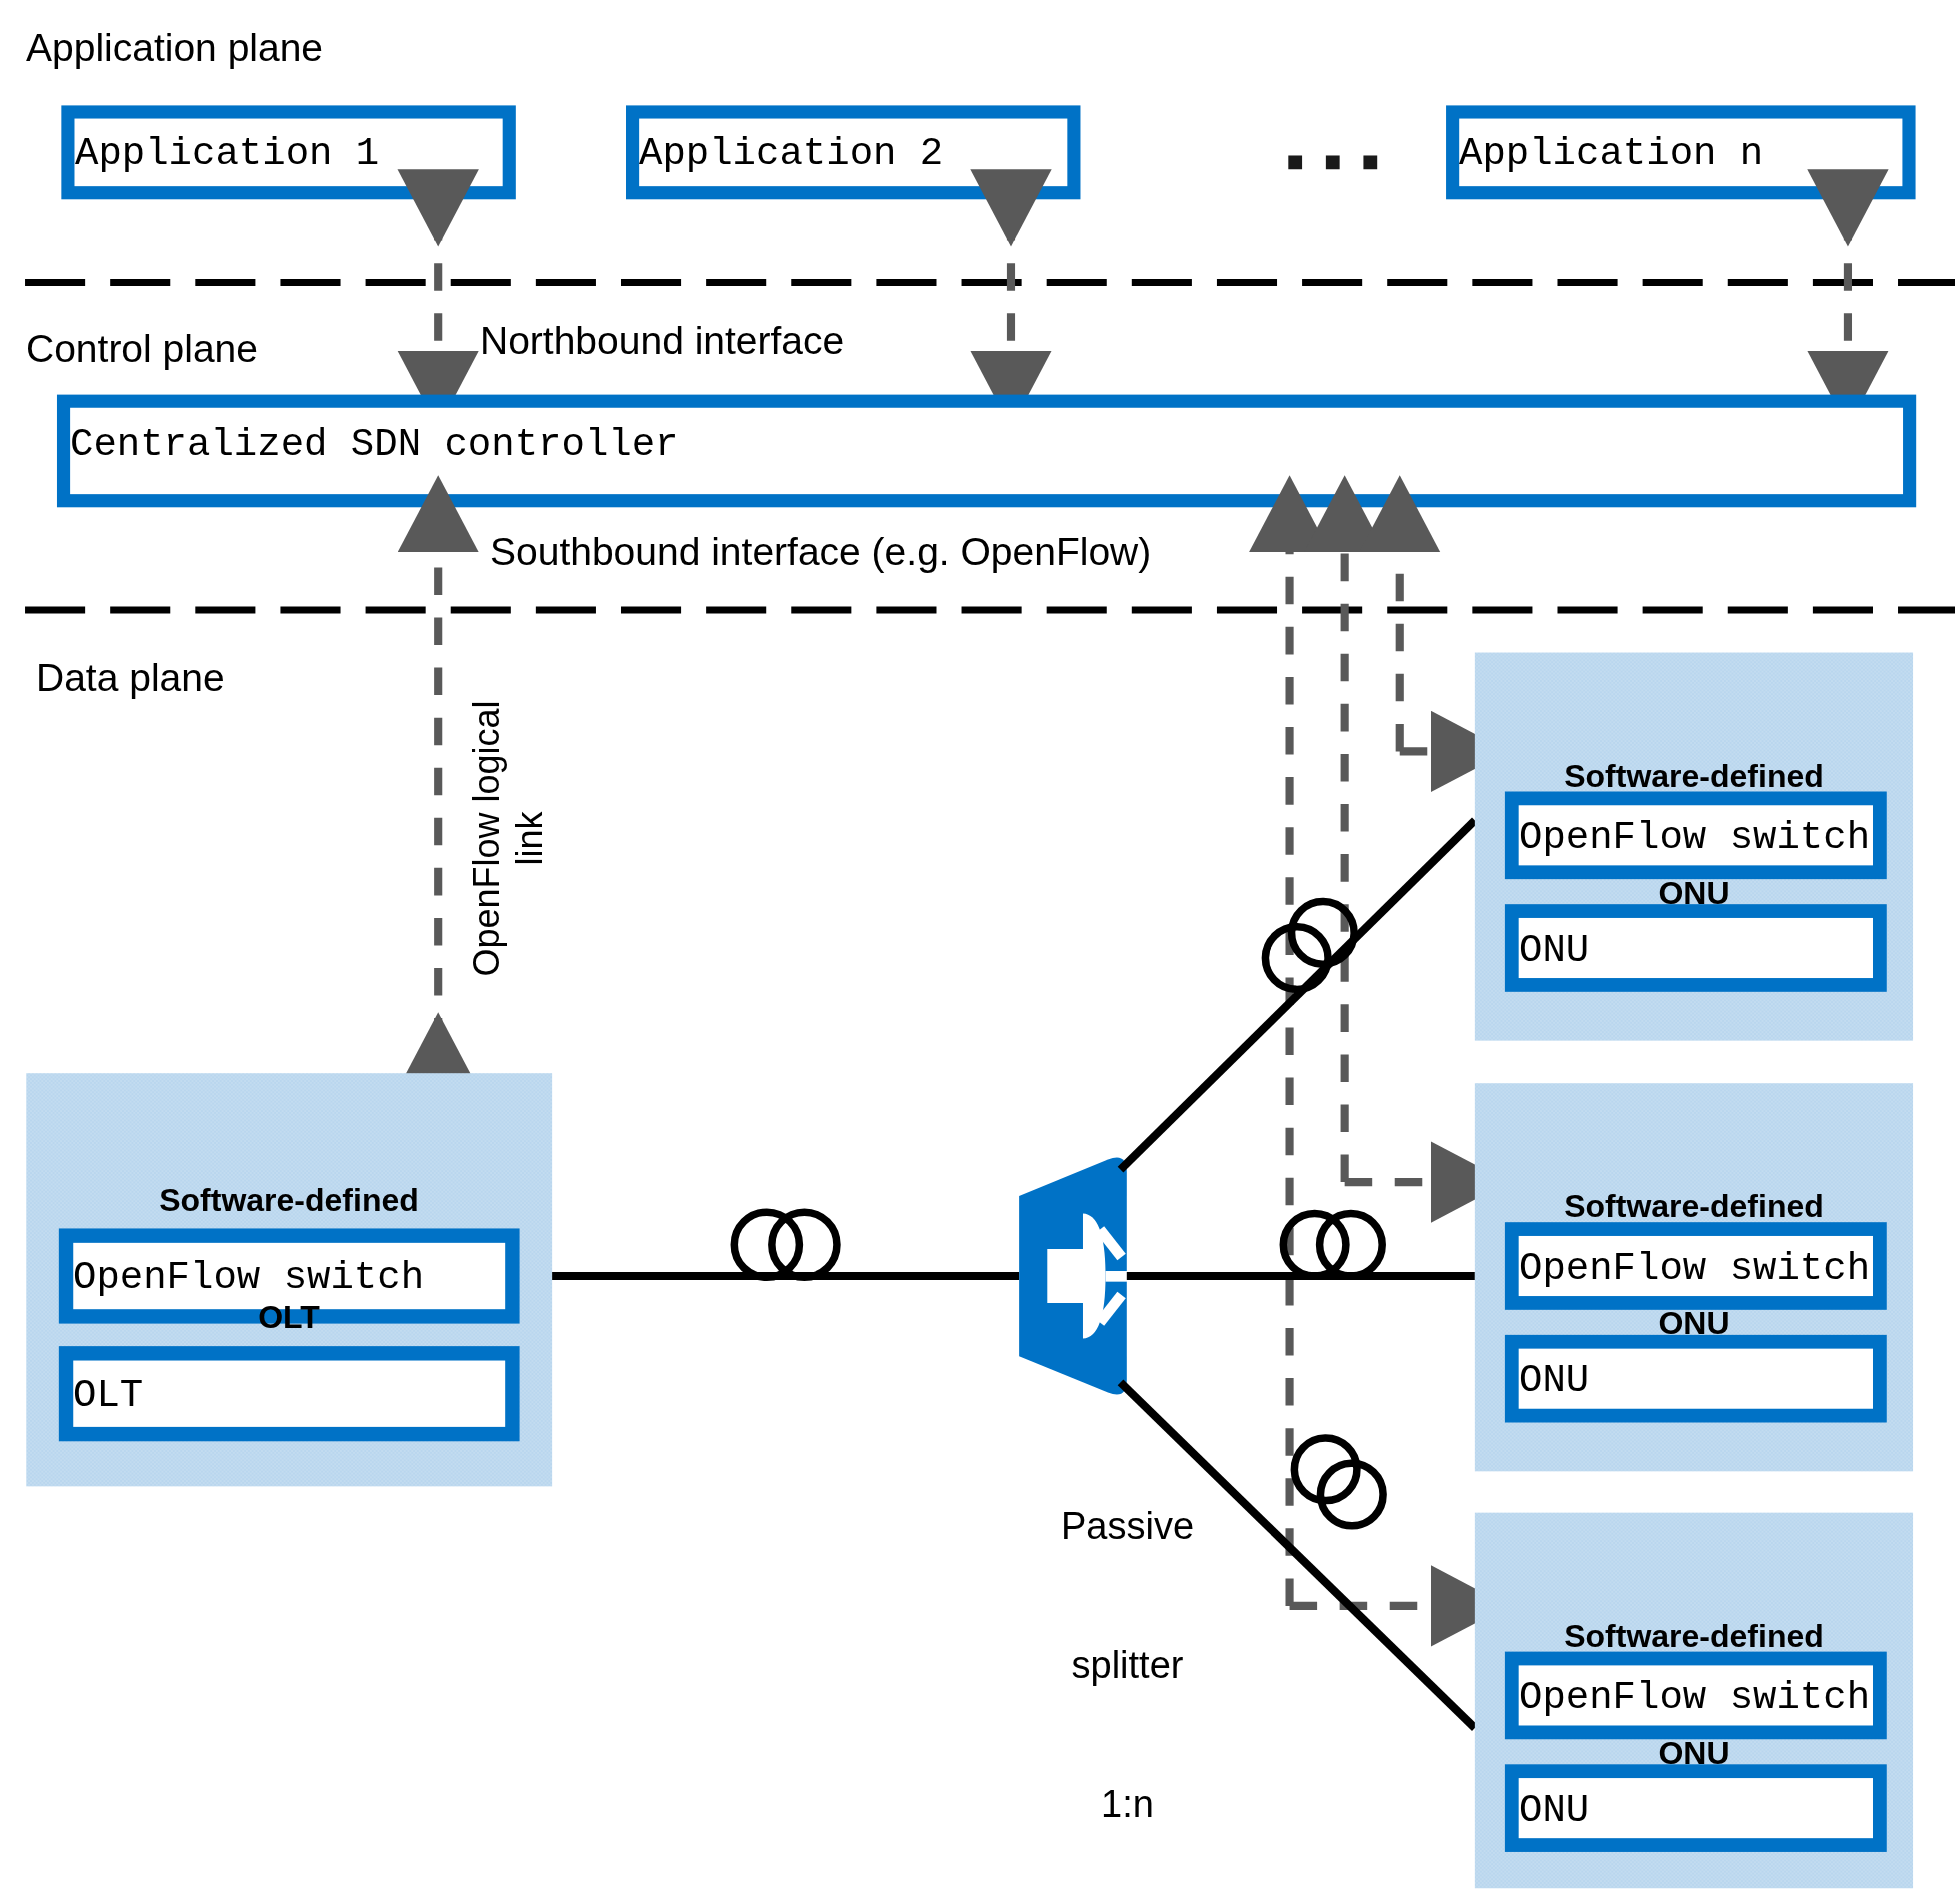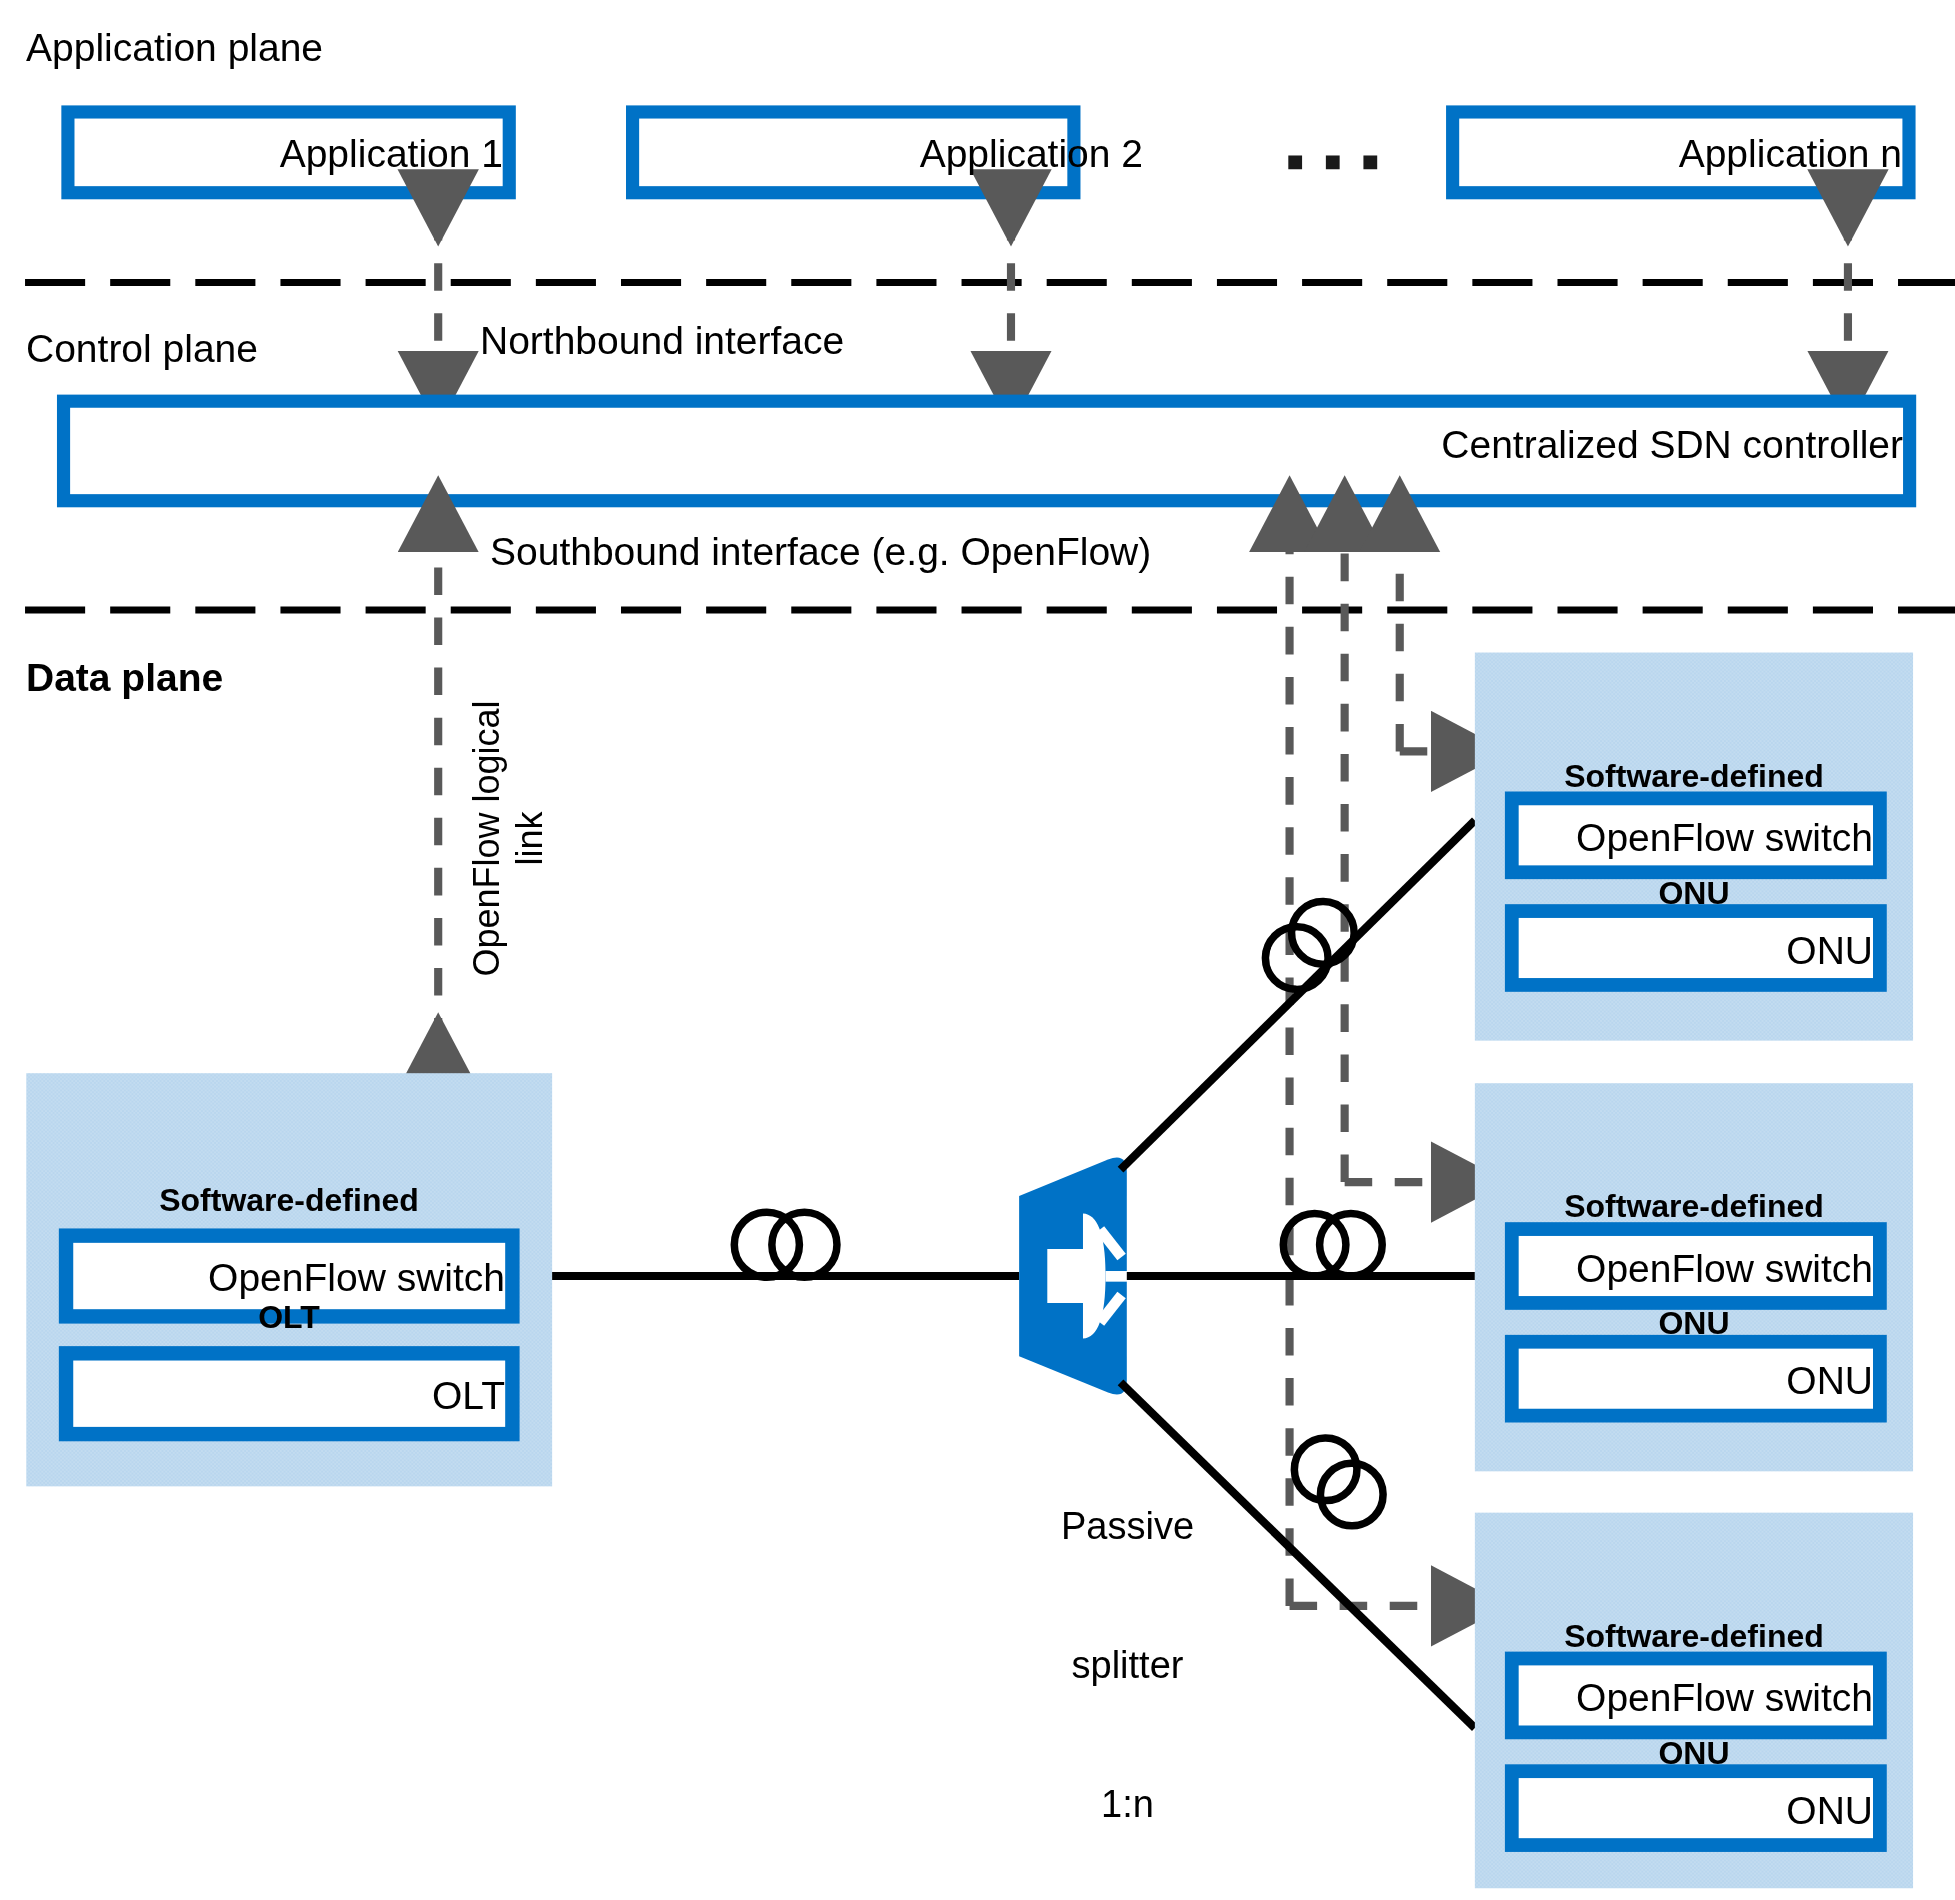--- a/index.html
+++ b/index.html
@@ -2,21 +2,21 @@
 <html style="font-size:10px"><head>
 <meta charset="utf-8">
 <style>
   html,body{margin:0;padding:0;background:#ffffff;}
   body{font-family:"Liberation Sans", sans-serif;}
   #stage{position:relative;width:1955px;height:1901px;background:#fff;overflow:hidden;}
   svg#canvas{position:absolute;top:0;left:0;width:1955px;height:1901px;}
   .lbl{position:absolute;color:#000;font-family:"Liberation Sans", sans-serif;white-space:pre;}
   .plane-lbl{font-size:39px;margin-top:8px;}
   .iface-lbl{font-size:39px;}
-  .boxtxt{font-size:39px;text-align:right;width:100%;}
+  .boxtxt{font-size:39px;text-align:left;width:100%;font-family:Liberation Mono, monospace;}
   .sd-title{font-size:32px;font-weight:bold;text-align:center;width:100%;line-height:1.22;}
   .splitter-lbl{font-size:38px;text-align:center;line-height:1.22;}
   .vert-lbl{font-size:36px;transform-origin:0 0;transform:rotate(-90deg);line-height:1.2;text-align:center;}
 </style>
 </head>
 <body>
 
 <div id="stage">
 
   <svg id="canvas" viewBox="0 0 3123 3036" xmlns="http://www.w3.org/2000/svg">
@@ -177,21 +177,21 @@
       <rect x="2058" y="248" width="22" height="22" fill="#1a1a1a"></rect>
       <rect x="2118" y="248" width="22" height="22" fill="#1a1a1a"></rect>
       <rect x="2178" y="248" width="22" height="22" fill="#1a1a1a"></rect>
     </g>
   </svg>
 
   <div class="lbl plane-lbl" style="left:26px;top:17.5px;">Application plane</div>
 
   <div class="lbl plane-lbl" style="left:26px;top:319px;">Control plane</div>
 
-  <div class="lbl plane-lbl" style="left:26px;top:648px;font-weight:bold;">Data plane</div>
+  <div class="lbl plane-lbl" style="left:36px;top:648px;">Data plane</div>
 
   <div class="lbl iface-lbl" style="left:480px;top:319px;">Northbound interface</div>
 
   <div class="lbl iface-lbl" style="left:490px;top:530px;">Southbound interface (e.g. OpenFlow)</div>
 
   <div class="lbl boxtxt" style="left:75px;top:132px;width:428px;">Application 1</div>
   <div class="lbl boxtxt" style="left:639px;top:132px;width:504px;">Application 2</div>
   <div class="lbl boxtxt" style="left:1459px;top:132px;width:443px;">Application n</div>
 
   <div class="lbl boxtxt" style="left:70px;top:423px;width:1833px;">Centralized SDN controller</div>

